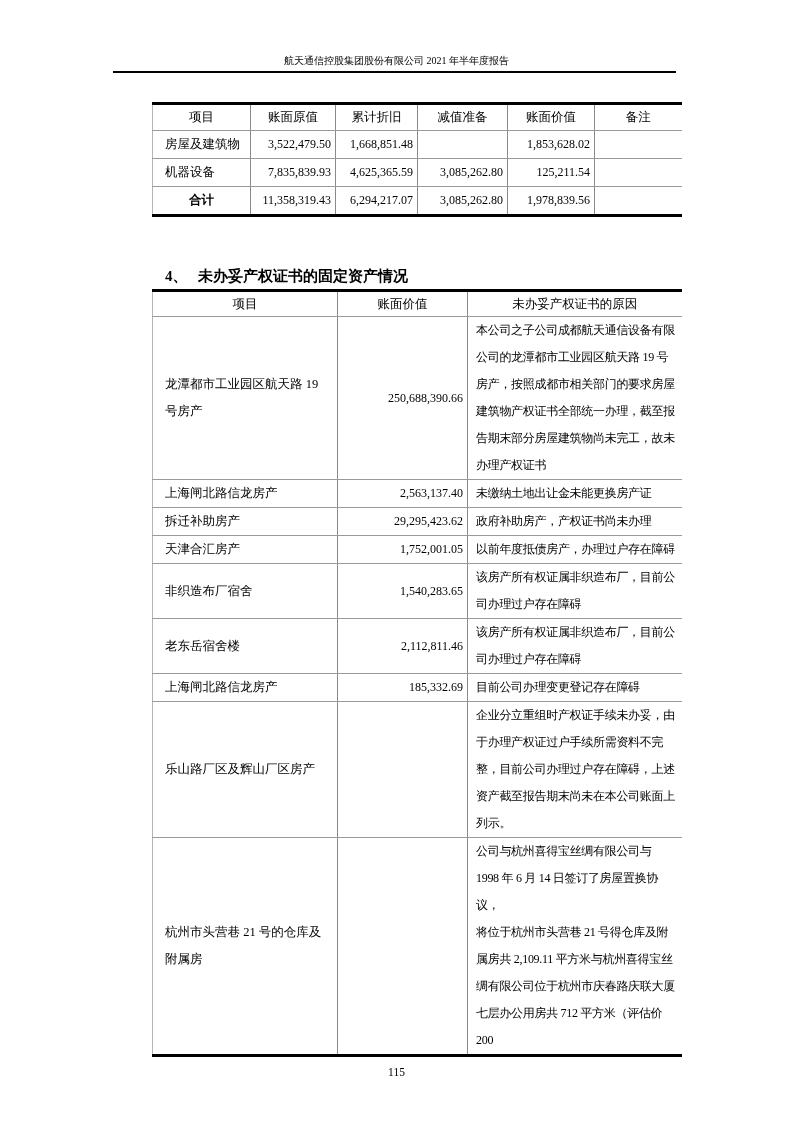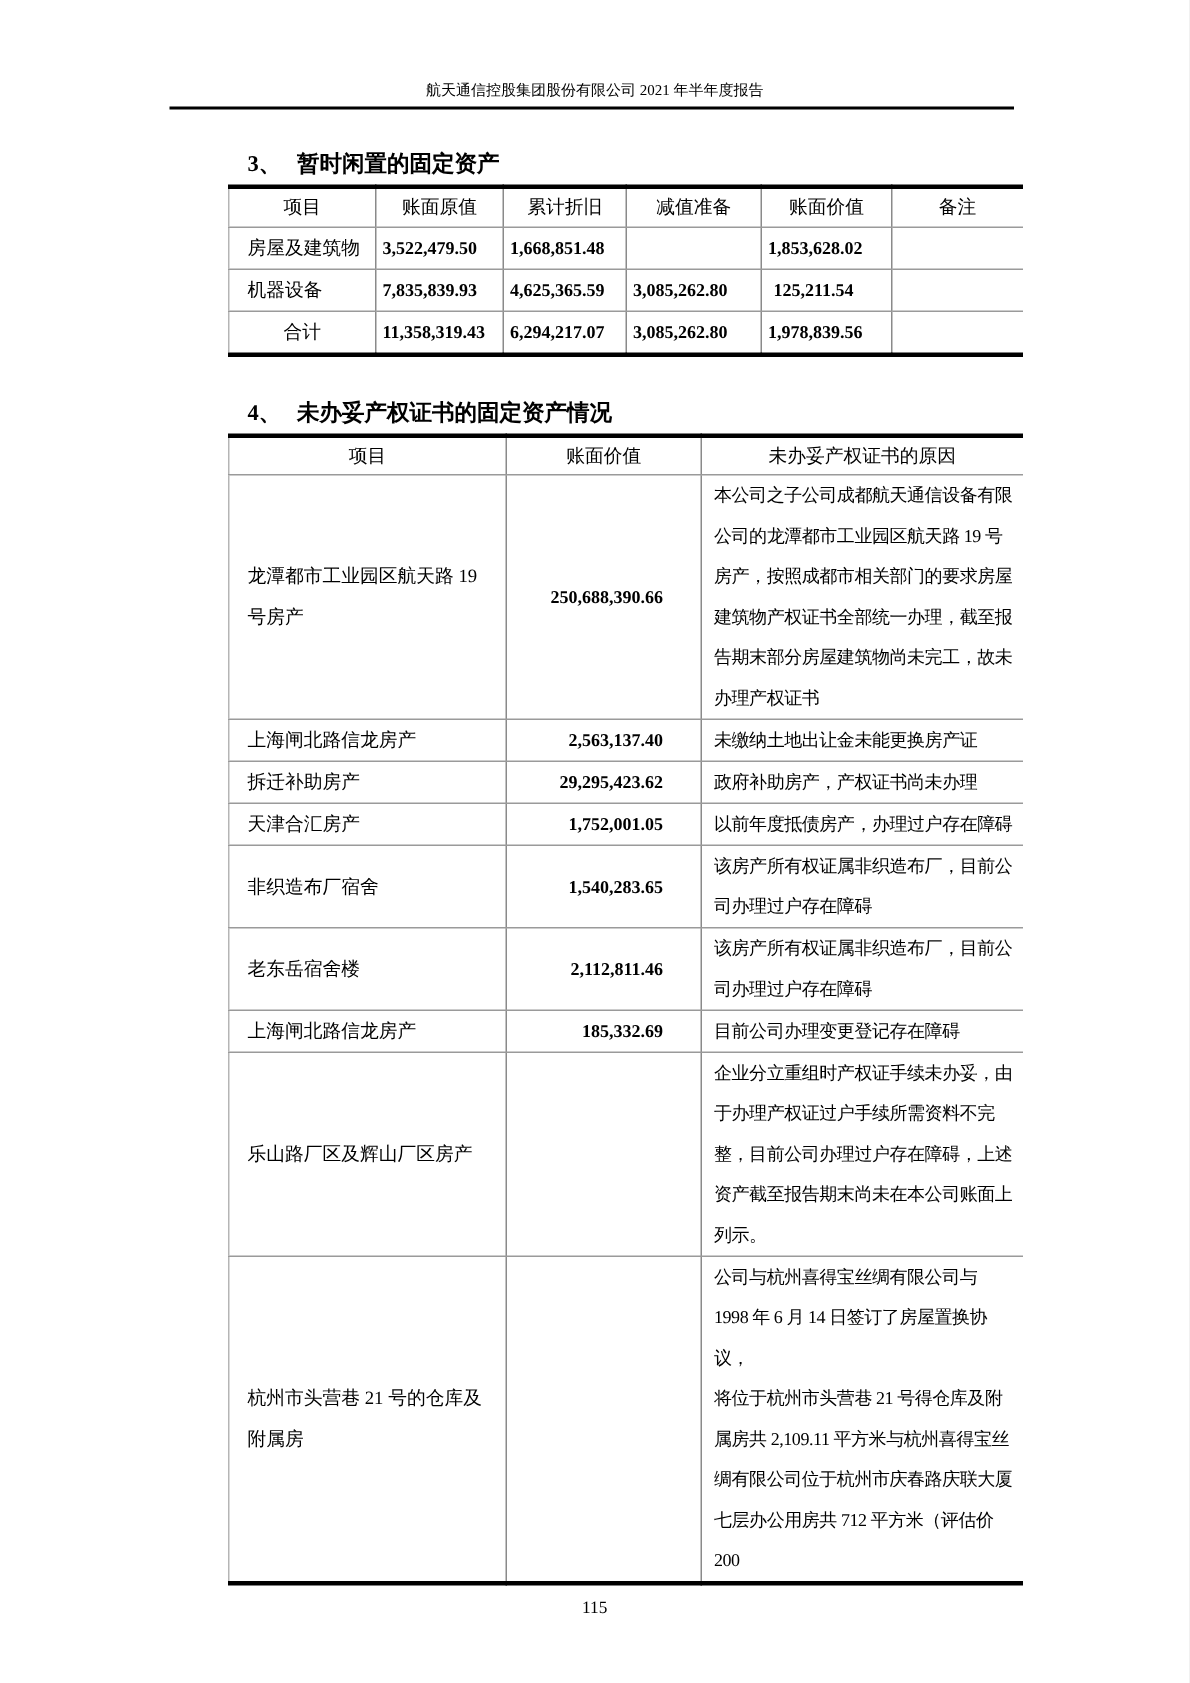--- a/index.html
+++ b/index.html
@@ -32,41 +32,40 @@
   th, td {
     border-right:1px solid #8a8a8a; border-bottom:1px solid #9a9a9a;
     font-weight:normal; font-size:12.5px; line-height:27px;
     padding:0 4px; vertical-align:middle; overflow:hidden;
   }
   th:last-child, td:last-child { border-right:none; }
   tr:last-child td { border-bottom:none; }
   th { text-align:center; line-height:25px; }
   .t2 th { line-height:24px; }
   td.item { text-align:left; padding-left:12px; white-space:pre-line; }
-  td.total { text-align:center; padding-left:4px; }
-  td.num { text-align:right; padding-right:25px; font-size:12px;font-weight:bold; }
+  td.total { text-align:center; padding-left:4px;font-weight:bold; }
+  td.num { text-align:right; padding-right:4px; font-size:12px; }
   td.reason {
     text-align:left; padding-left:8px; padding-right:3px;
     white-space:pre-line; font-size:12px; letter-spacing:-0.3px;
   }
   .footer {
     position:absolute; top:1066px; left:0; width:100%; text-align:center;
     font-family:Liberation Serif, serif; font-size:11.5px;
   }
 </style>
 </head>
 <body>
 
 <div class="page">
 
   <div class="doc-title">航天通信控股集团股份有限公司 2021 年半年度报告</div>
   <div class="doc-rule"></div>
 
   <div class="section s3">
-    <p class="sec-heading"><span class="sec-num">3、</span><span>暂时闲置的固定资产</span></p>
     <table class="t1">
       <colgroup>
         <col style="width:98px">
           <col style="width:85px">
           <col style="width:82px">
         <col style="width:90px">
           <col style="width:87px">
           <col style="width:87px">
       </colgroup>
       <tbody>

